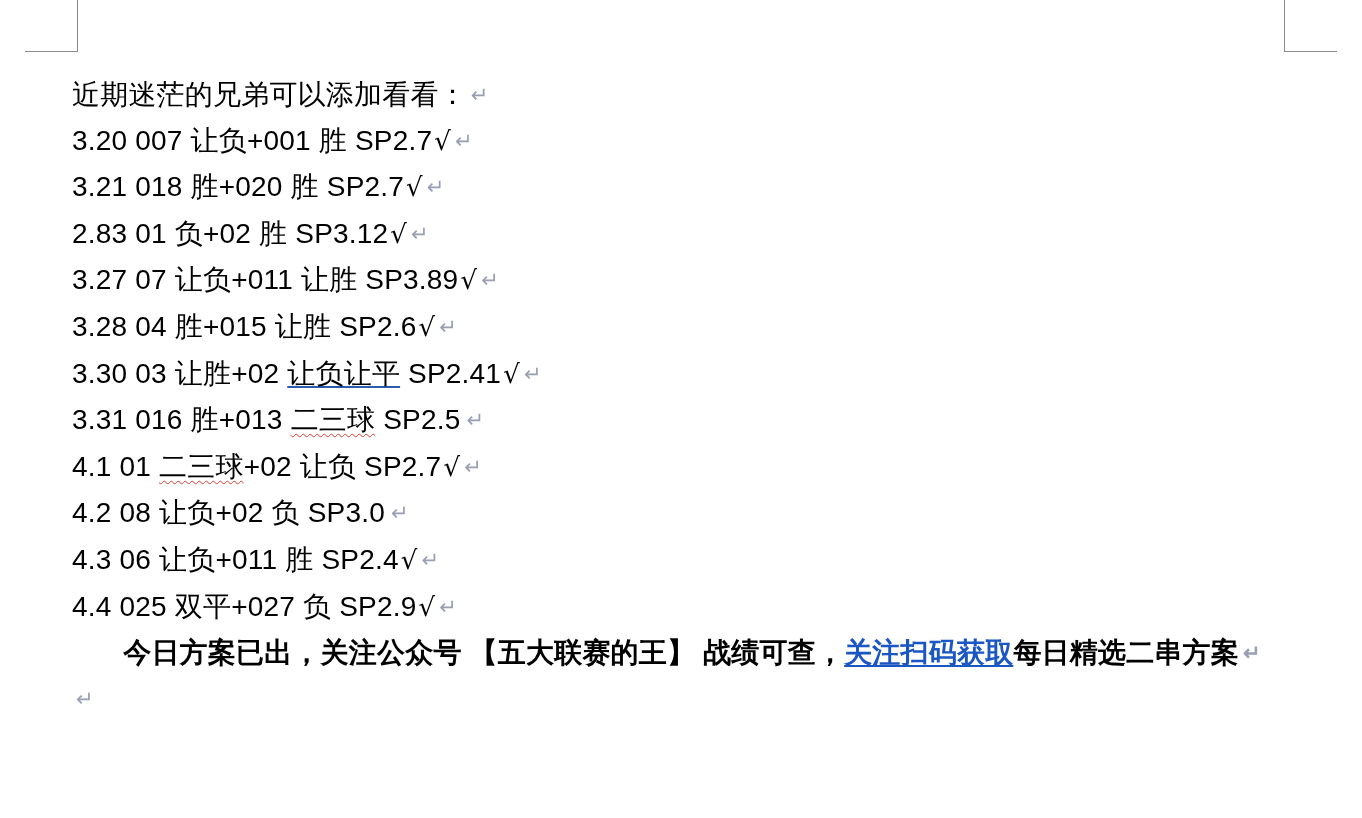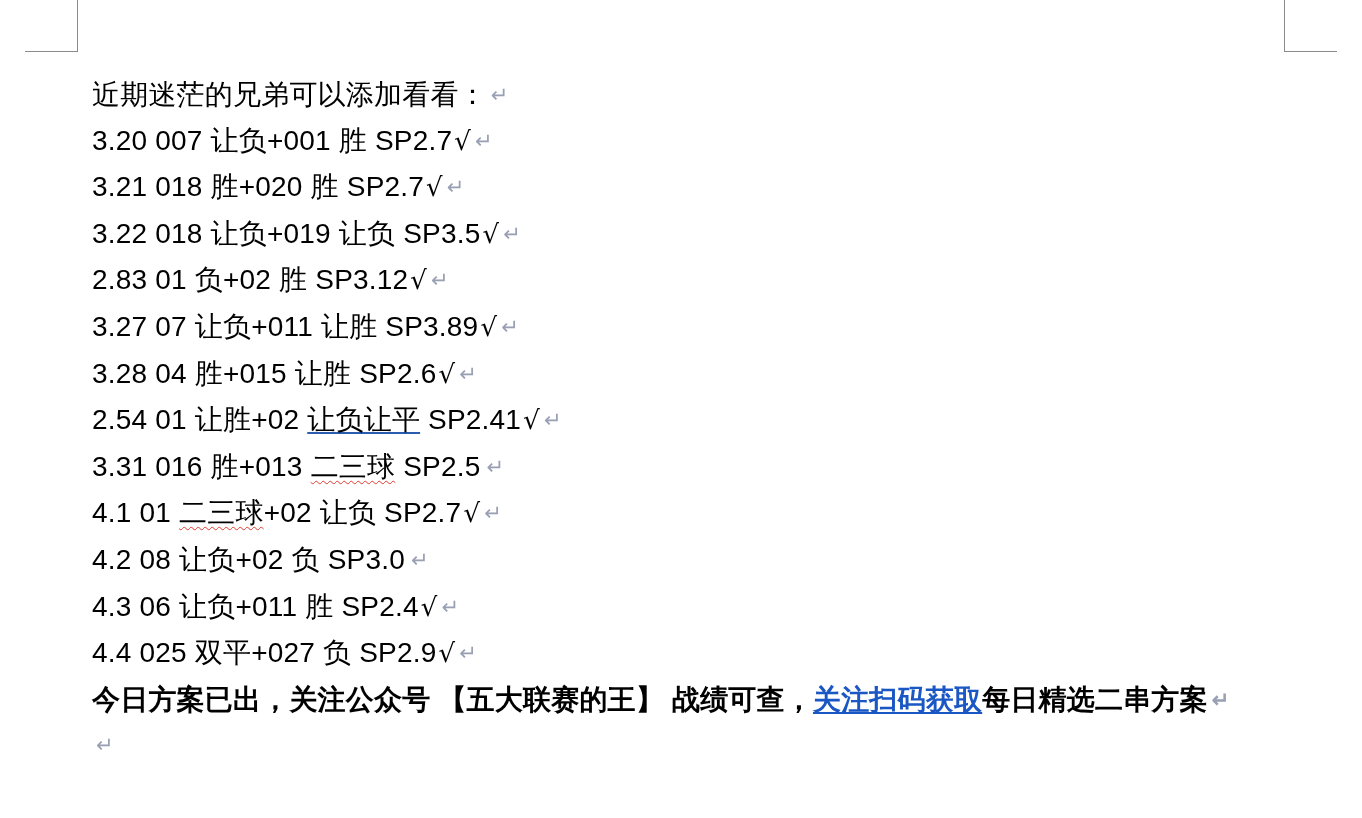--- a/index.html
+++ b/index.html
@@ -35,33 +35,34 @@
     border-bottom-width: 1px;
   }
   .crop-tr {
     right: 25px;
     top: -1px;
     border-left-width: 1px;
     border-bottom-width: 1px;
   }
   .doc-body {
     position: absolute;
-    left: 92px;
+    left: 72px;
     top: 72px;
     width: 1240px;
   }
   .line {
     font-size: 28px;
     line-height: 45.6px;
     color: #000000;
     white-space: pre;
     letter-spacing: 0.2px;
   }
   .line.bold {
     font-weight: bold;
+    text-align: center;
   }
   .pilcrow {
     color: #9aa0b4;
     font-size: 21px;
     margin-left: 4px;
     vertical-align: 2px;
   }
   .check {
     font-family: "DejaVu Sans", sans-serif;
     font-size: 26px;
@@ -97,30 +98,29 @@
   <div class="crop-mark crop-tr"></div>
 
   <div class="doc-body">
 
     <div class="line"><span>近期迷茫的兄弟可以添加看看：</span><span class="pilcrow">↵</span></div>
 
     <div class="line"><span>3.20 007 让负+001 胜 SP2.7</span><span class="check">√</span><span class="pilcrow">↵</span></div>
 
     <div class="line"><span>3.21 018 胜+020 胜 SP2.7</span><span class="check">√</span><span class="pilcrow">↵</span></div>
 
-    <div class="line"><span>3.22 018 让负+019 让负 SP3.5</span><span class="check">√</span><span class="pilcrow">↵</span></div>
 
     <div class="line"><span>2.83 01 负+02 胜 SP3.12</span><span class="check">√</span><span class="pilcrow">↵</span></div>
 
 
     <div class="line"><span>3.27 07 让负+011 让胜 SP3.89</span><span class="check">√</span><span class="pilcrow">↵</span></div>
 
     <div class="line"><span>3.28 04 胜+015 让胜 SP2.6</span><span class="check">√</span><span class="pilcrow">↵</span></div>
 
-    <div class="line"><span>2.54 01 让胜+02 </span><span class="u-blue">让负让平</span><span> SP2.41</span><span class="check">√</span><span class="pilcrow">↵</span></div>
+    <div class="line"><span>3.30 03 让胜+02 </span><span class="u-blue">让负让平</span><span> SP2.41</span><span class="check">√</span><span class="pilcrow">↵</span></div>
 
     <div class="line"><span>3.31 016 胜+013 </span><span class="squiggle">二三球</span><span> SP2.5</span><span class="check"></span><span class="pilcrow">↵</span></div>
 
     <div class="line"><span>4.1 01 </span><span class="squiggle">二三球</span><span>+02 让负 SP2.7</span><span class="check">√</span><span class="pilcrow">↵</span></div>
 
     <div class="line"><span>4.2 08 让负+02 负 SP3.0</span><span class="check"></span><span class="pilcrow">↵</span></div>
 
     <div class="line"><span>4.3 06 让负+011 胜 SP2.4</span><span class="check">√</span><span class="pilcrow">↵</span></div>
 
     <div class="line"><span>4.4 025 双平+027 负 SP2.9</span><span class="check">√</span><span class="pilcrow">↵</span></div>

